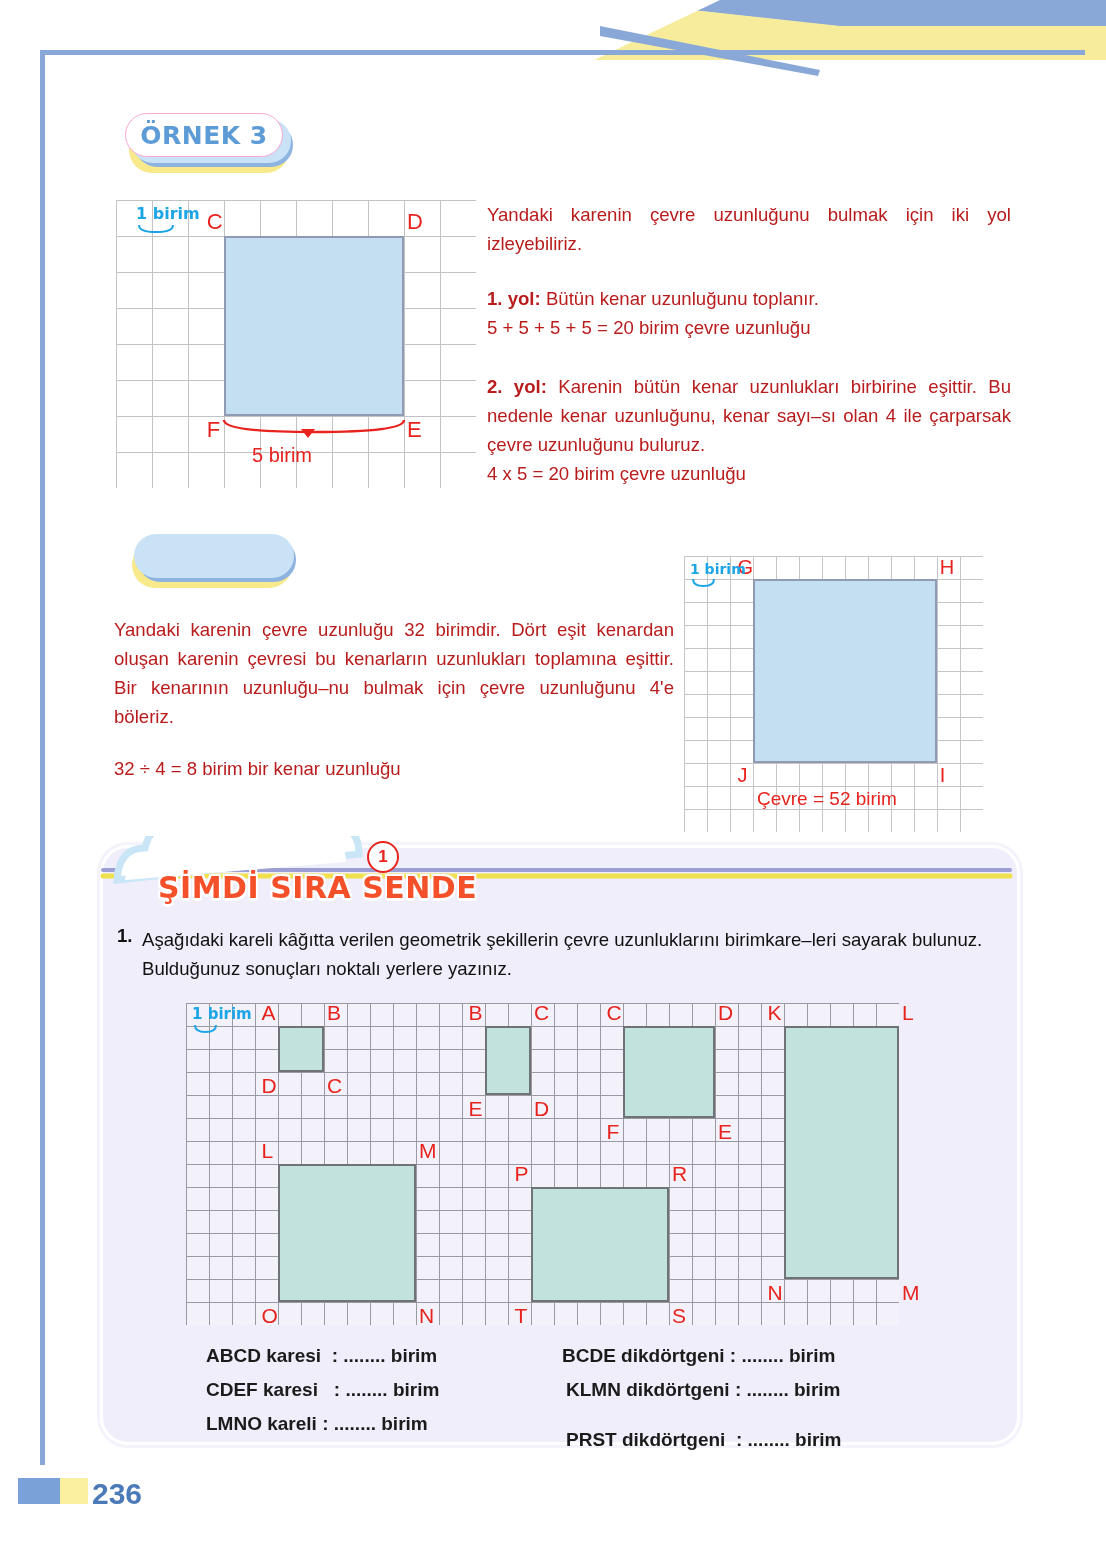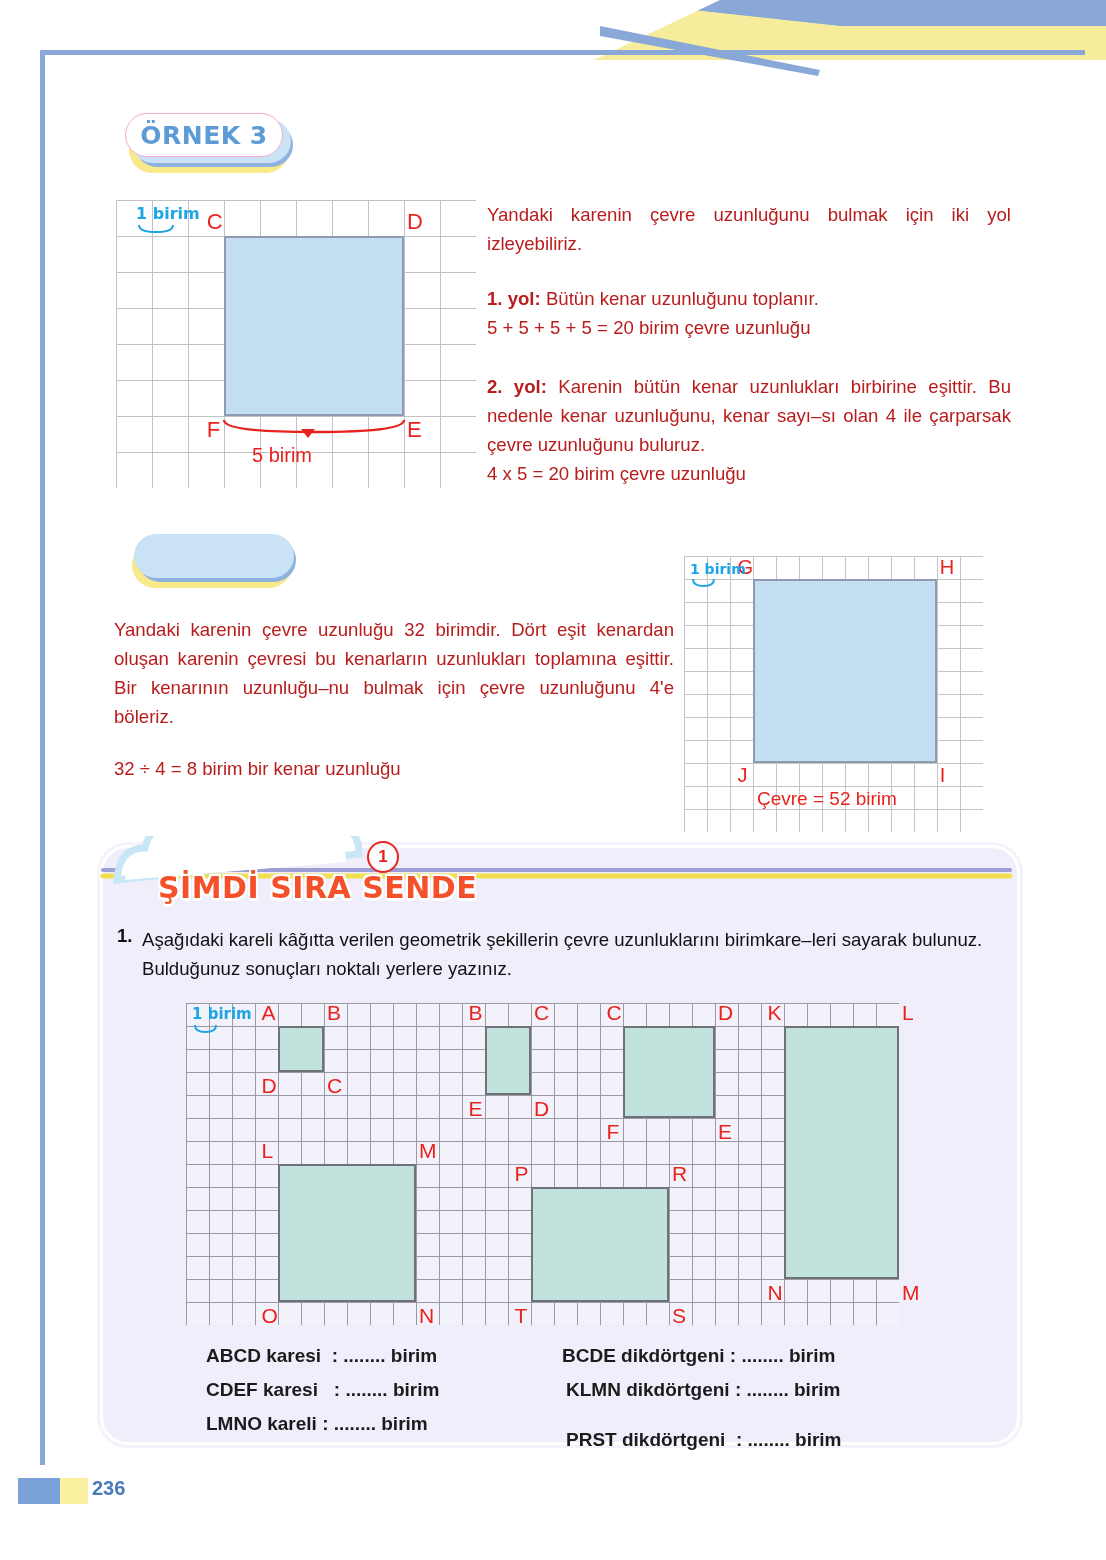--- a/index.html
+++ b/index.html
@@ -73,21 +73,21 @@
     border:2.5px solid #e8231e;border-radius:50%;
     display:flex;align-items:center;justify-content:center;
     color:#e8231e;font-size:17px;font-weight:bold;background:#fff;z-index:8;
   }
   .q-num{position:absolute;left:117px;top:925px;font-size:18.6px;font-weight:bold;color:#111;}
   .q-text{position:absolute;left:142px;top:925px;width:858px;font-size:18.6px;line-height:29px;color:#111;}
   .ans-line{position:absolute;font-size:19px;color:#1b1b1b;white-space:pre;font-weight:bold;}
   
   .foot-blue{position:absolute;left:18px;top:1478px;width:42px;height:26px;background:#7ba2d8;}
   .foot-yellow{position:absolute;left:60px;top:1478px;width:28px;height:26px;background:#fbefa0;}
-  .foot-num{position:absolute;left:92px;top:1477px;font-size:20px;font-weight:bold;color:#4a7ab8;font-family:"Liberation Sans",sans-serif;}
+  .foot-num{position:absolute;left:92px;top:1477px;font-size:30px;font-weight:bold;color:#4a7ab8;font-family:"Liberation Sans",sans-serif;}
 </style>
 </head>
 <body>
 
 <div class="ribbon-wrap">
   <svg width="1106" height="75" viewBox="0 0 1106 75">
     <polygon points="600,0 1106,0 1106,26 835,26" fill="#89a8d8"></polygon>
     <polygon points="592,0 1106,22 1106,60 560,60 560,30" fill="#f7ec9c" opacity="0"></polygon>
     <polygon points="600,0 840,26 1106,26 1106,60 560,60" fill="#f7ec9c"></polygon>
     <polygon points="278,0 600,0 560,60 278,60" fill="#ffffff" opacity="0"></polygon>

